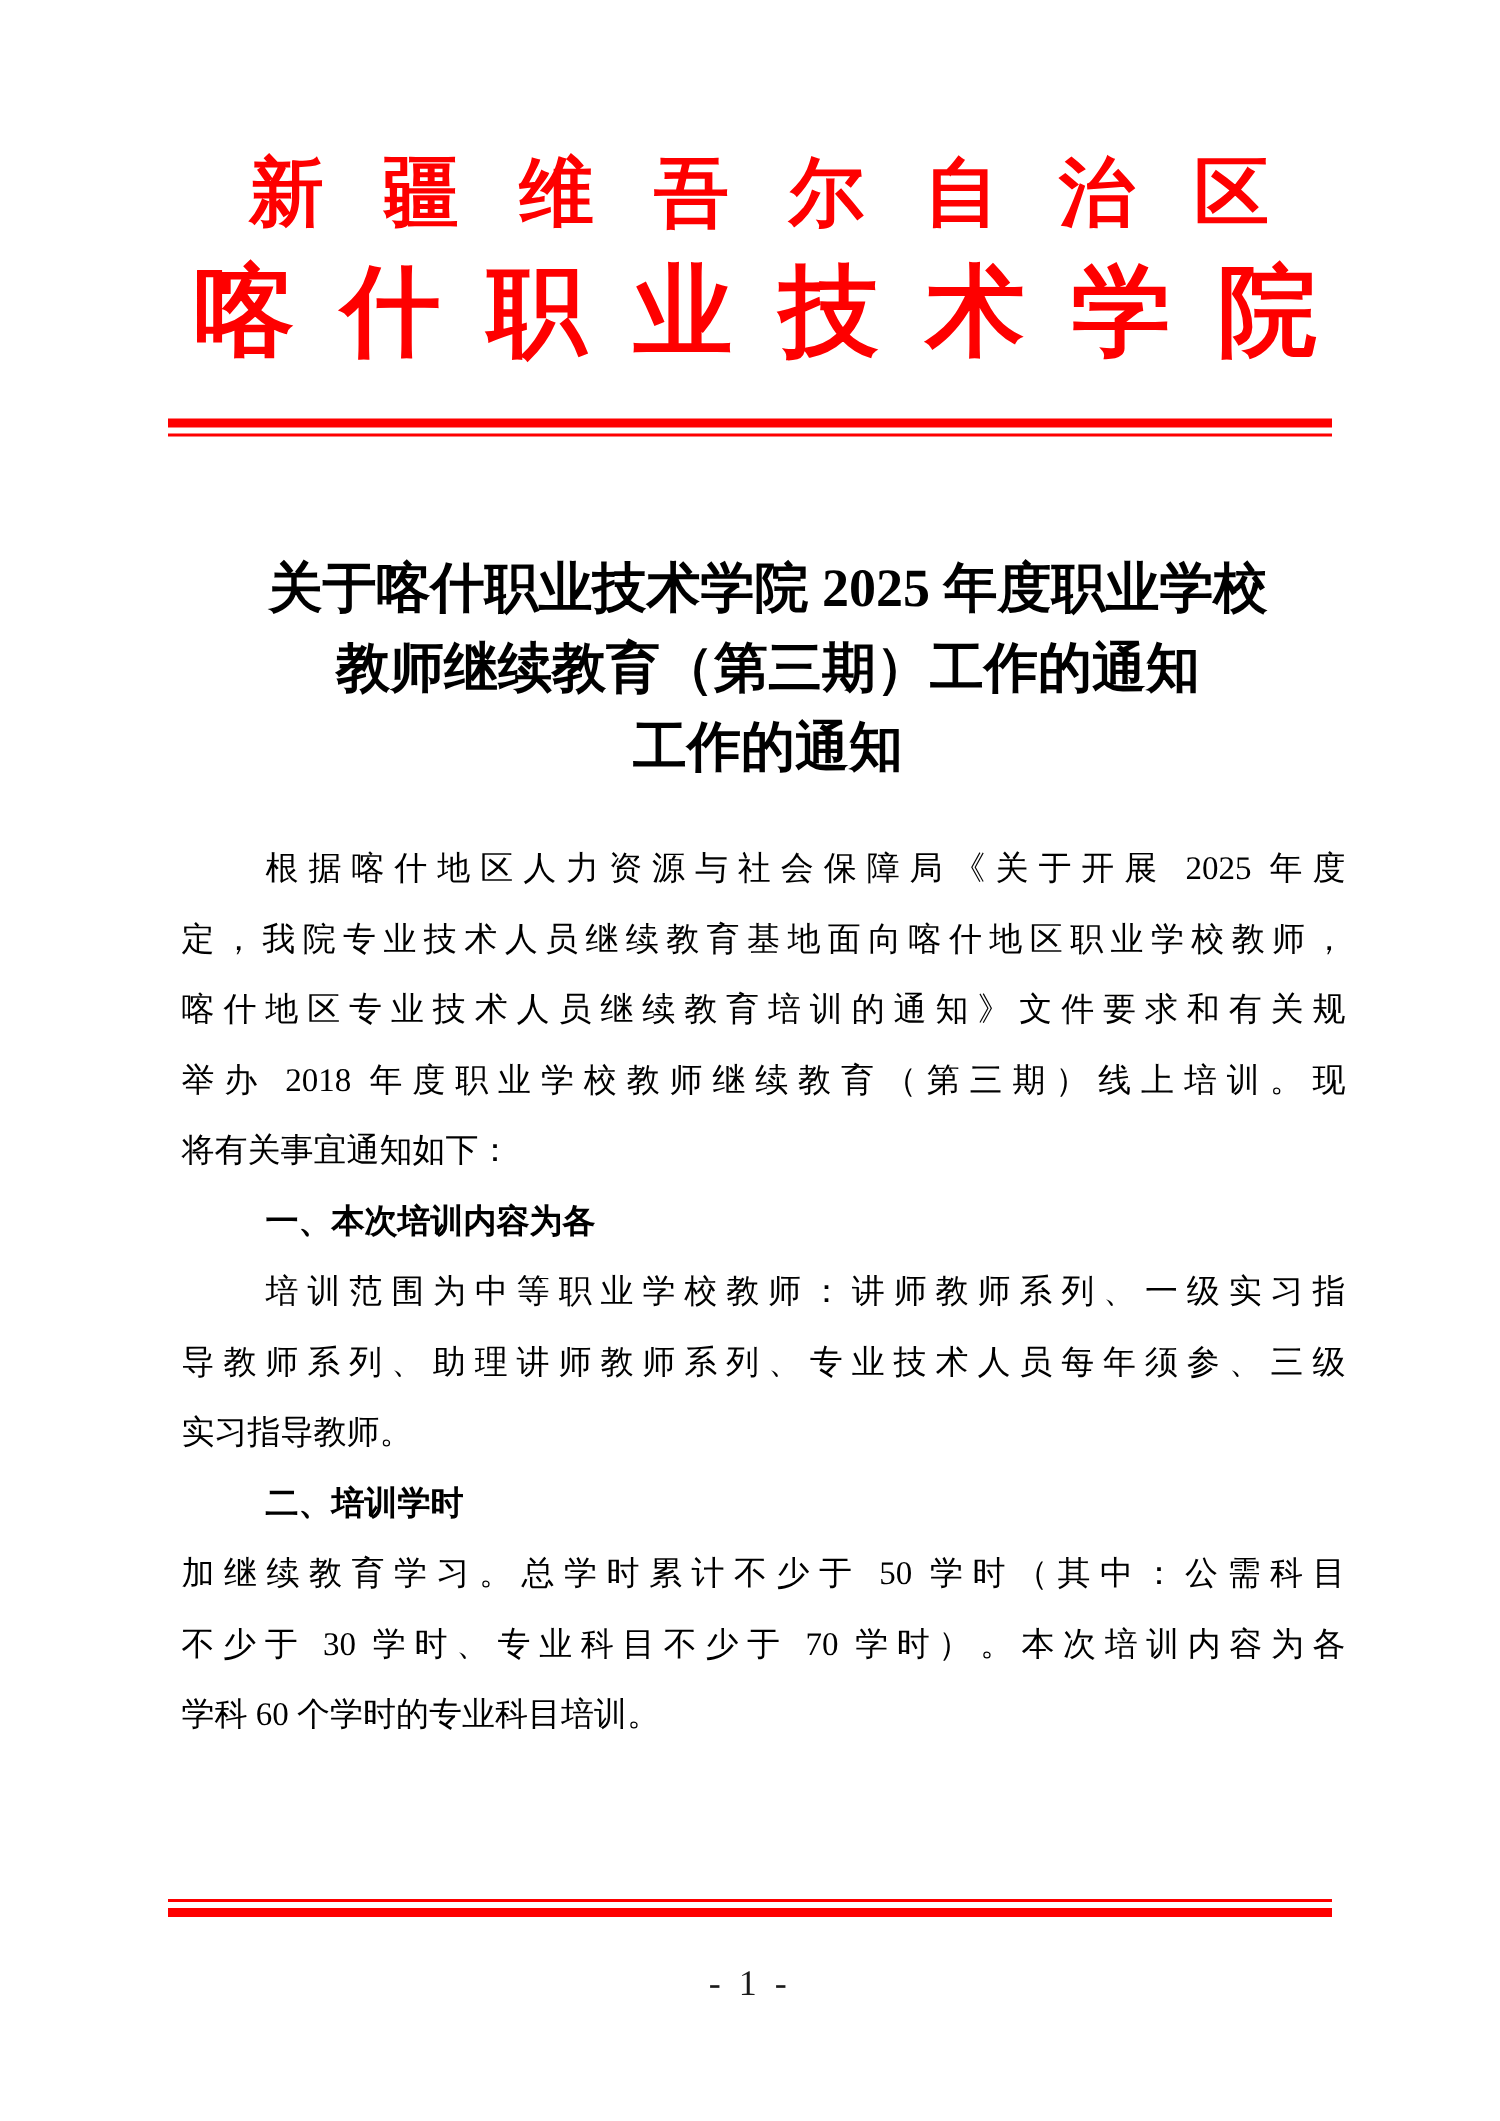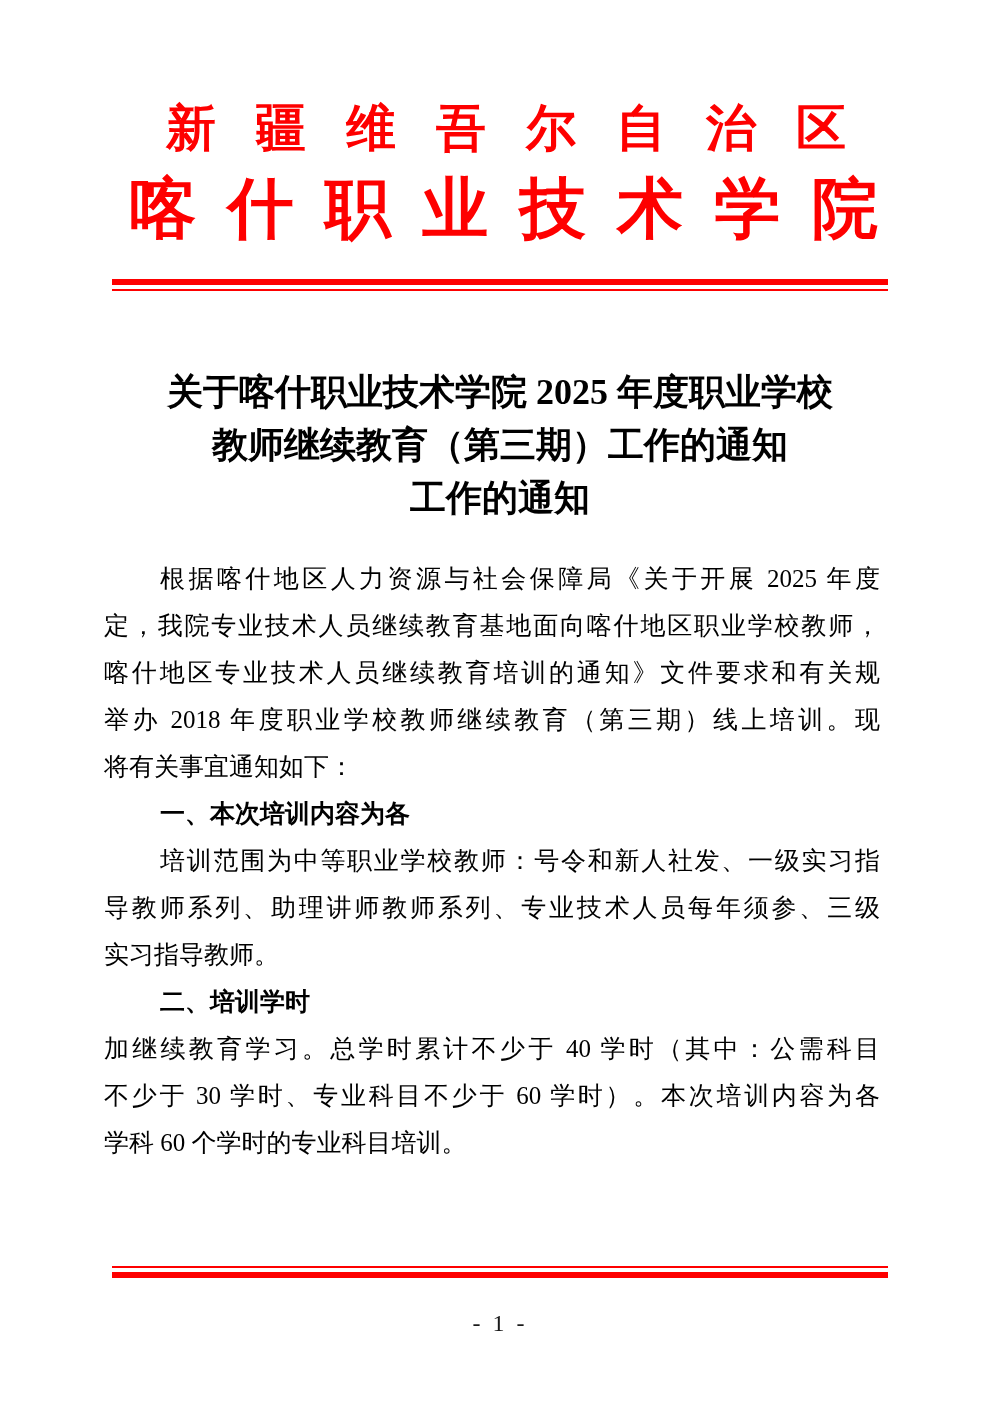--- a/index.html
+++ b/index.html
@@ -32,30 +32,30 @@
   .sep { position: absolute; left: 112px; width: 776px; }
   .sep-top { top: 279px; }
   .sep-top .bar-a { height: 6px; background: var(--accent); margin-bottom: 4px; }
   .sep-top .bar-b { height: 2px; background: var(--accent); }
   .sep-bottom { top: 1266px; }
   .sep-bottom .bar-a { height: 2px; background: var(--accent); margin-bottom: 4px; }
   .sep-bottom .bar-b { height: 6px; background: var(--accent); }
 
   
   .doc-title {
-    position: absolute; left: 112px; top: 366px; width: 776px; margin: 0;
+    position: absolute; left: 124px; top: 366px; width: 776px; margin: 0;
     font-size: 36px; font-weight: bold; line-height: 53px;
     text-align: center;
     font-family: "Liberation Serif", "DejaVu Serif", serif;
   }
 
   
   .doc-body {
-    position: absolute; left: 104px; top: 555px; width: 776px;
-    font-size: 25px;
+    position: absolute; left: 121px; top: 555px; width: 776px;
+    font-size: 22px;
   }
   .doc-body .line {
     height: 47px; line-height: 47px;
     text-align: justify;
     white-space: nowrap;
   }
   .doc-body .line.fill {
     white-space: normal;
     text-align-last: justify;
     text-justify: inter-character;
@@ -113,26 +113,26 @@
         <div class="title-line">工作的通知</div>
       </h1>
 
     <section class="doc-body">
         <div class="line indent fill">根据喀什地区人力资源与社会保障局《关于开展 2025 年度</div>
         <div class="line fill">定，我院专业技术人员继续教育基地面向喀什地区职业学校教师，</div>
         <div class="line fill">喀什地区专业技术人员继续教育培训的通知》文件要求和有关规</div>
         <div class="line fill">举办 2018 年度职业学校教师继续教育（第三期）线上培训。现</div>
         <div class="line">将有关事宜通知如下：</div>
         <div class="line indent heading">一、本次培训内容为各</div>
-        <div class="line indent fill">培训范围为中等职业学校教师：号令和新人社发、一级实习指</div>
+        <div class="line indent fill">培训范围为中等职业学校教师：讲师教师系列、一级实习指</div>
         <div class="line fill">导教师系列、助理讲师教师系列、专业技术人员每年须参、三级</div>
         <div class="line">实习指导教师。</div>
         <div class="line indent heading">二、培训学时</div>
-        <div class="line fill">加继续教育学习。总学时累计不少于 40 学时（其中：公需科目</div>
-        <div class="line fill">不少于 30 学时、专业科目不少于 60 学时）。本次培训内容为各</div>
+        <div class="line fill">加继续教育学习。总学时累计不少于 50 学时（其中：公需科目</div>
+        <div class="line fill">不少于 30 学时、专业科目不少于 70 学时）。本次培训内容为各</div>
         <div class="line">学科 60 个学时的专业科目培训。</div>
       </section>
   </main>
 
   <footer>
     <div class="sep sep-bottom">
       <div class="bar-a"></div>
       <div class="bar-b"></div>
     </div>
     <div class="page-number">- 1 -</div>

